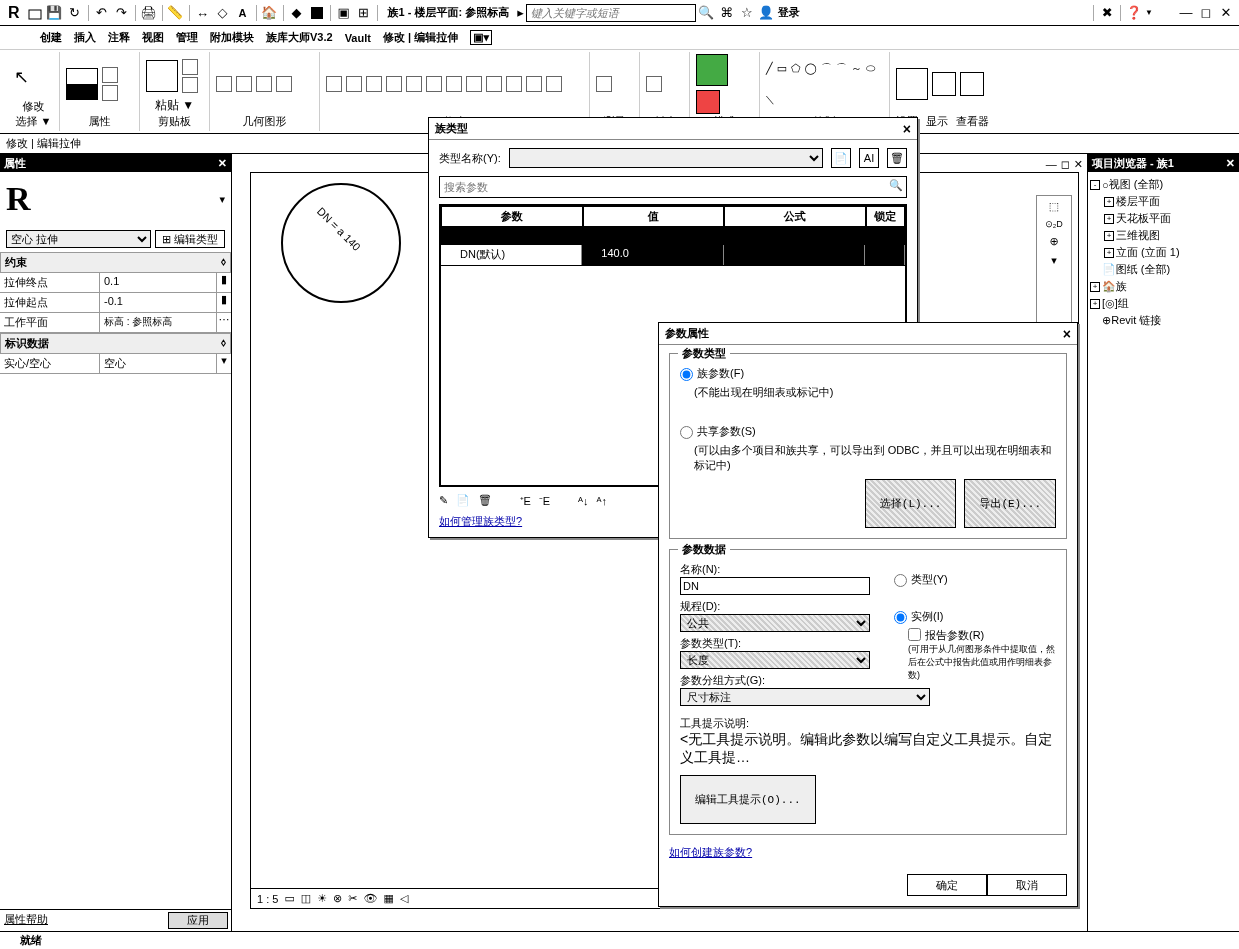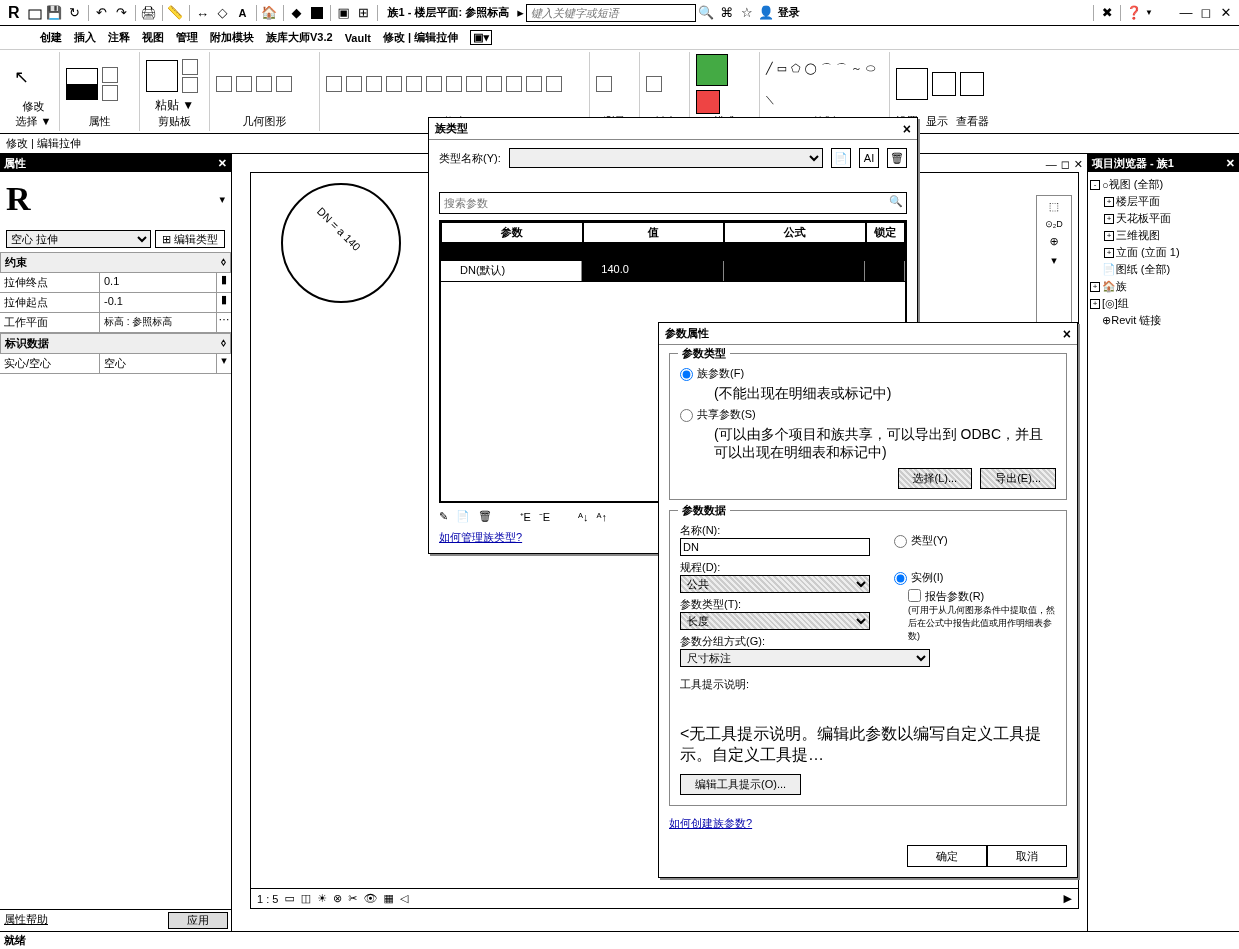--- a/index.html
+++ b/index.html
@@ -56,31 +56,31 @@
 
 .viewbar { position: absolute; bottom: 0; left: 0; right: 0; height: 20px; border-top: 1px solid #000; display: flex; align-items: center; padding: 0 6px; gap: 6px; }
 
 
 .tree { padding: 4px 2px; font-size: 11px; }
 .tree-item { display: flex; align-items: center; padding: 1px 0; white-space: nowrap; }
 .tree-item .exp { width: 10px; height: 10px; border: 1px solid #000; display: inline-flex; align-items: center; justify-content: center; font-size: 8px; line-height: 8px; margin-right: 2px; }
 .tree-indent-1 { padding-left: 14px; }
 
 
-.statusbar { height: 18px; border-top: 1px solid #000; display: flex; align-items: center; padding: 0 4px; }
+.statusbar { height: 18px; border-top: 1px solid #000; display: flex; align-items: center; padding: 0 20px; }
 
 
 .dialog { position: absolute; background: #fff; border: 1px solid #000; box-shadow: 2px 2px 0 #888; }
 .dlg-title { height: 22px; background: #fff; border-bottom: 1px solid #888; display: flex; align-items: center; padding: 0 6px; font-weight: bold; justify-content: space-between; }
 .dlg-title .close { cursor: pointer; font-size: 14px; }
 .dlg-body { padding: 8px 10px; }
 
 
 #dlg-family-types { left: 428px; top: 117px; width: 490px; }
-.ft-row { display: flex; align-items: center; gap: 8px; margin-bottom: 24px; }
+.ft-row { display: flex; align-items: center; gap: 8px; margin-bottom: 8px; }
 .ft-name-combo { flex: 1; height: 20px; border: 1px solid #000; }
 .ft-tool-ic { width: 20px; height: 20px; border: 1px solid #000; display: inline-flex; align-items: center; justify-content: center; }
 .ft-search { width: 100%; height: 22px; border: 1px solid #000; padding: 0 4px; margin-bottom: 6px; }
 .ft-search-wrap { position: relative; }
 .ft-search-wrap .mag { position: absolute; right: 4px; top: 3px; }
 .ft-table { border: 2px solid #000; }
 .ft-table-head { display: flex; background: #fff; }
 .ft-table-head > div { border: 1px solid #000; text-align: center; padding: 2px 0; font-weight: bold; }
 .ft-col-param { width: 144px; }
 .ft-col-value { width: 144px; }
@@ -94,23 +94,23 @@
 .ft-toolbar { display: flex; gap: 8px; padding: 6px 0; align-items: center; }
 .ft-toolbar .sep { width: 12px; }
 .ft-link { color: #00a; text-decoration: underline; cursor: pointer; }
 
 
 #dlg-param-props { left: 658px; top: 322px; width: 420px; }
 .pp-group { border: 1px solid #888; padding: 8px 10px 10px 10px; margin-bottom: 10px; position: relative; }
 .pp-group > legend, .pp-group-title { position: absolute; top: -8px; left: 8px; background: #fff; padding: 0 4px; font-weight: bold; }
 .pp-radio-row { display: flex; align-items: flex-start; gap: 4px; margin: 4px 0; }
 .pp-radio-row input[type=radio] { margin-top: 2px; }
-.pp-desc { font-size: 14px; margin-left: 34px; }
+.pp-desc { font-size: 11px; margin-left: 14px; }
 .pp-btn-row { display: flex; justify-content: flex-end; gap: 8px; margin-top: 6px; }
-.pp-btn { border: 1px solid #000; background: #eee; padding: 2px 14px; cursor: pointer; }
+.pp-btn { border: 1px solid #000; background: #eee; padding: 16px 14px; cursor: pointer; font-family: Liberation Mono, monospace; }
 .pp-btn.shaded { background: repeating-linear-gradient(45deg,#ccc,#ccc 2px,#eee 2px,#eee 4px); }
 .pp-field-row { margin: 4px 0; }
 .pp-field-row label { display: block; }
 .pp-field-row input[type=text], .pp-field-row select { width: 190px; height: 18px; border: 1px solid #000; padding: 0 2px; }
 .pp-two-col { display: flex; gap: 14px; }
 .pp-left-col { width: 200px; }
 .pp-right-col { flex: 1; }
 .pp-right-col .pp-radio-row { margin: 2px 0; }
 .pp-checkbox-row { display: flex; align-items: flex-start; gap: 4px; }
 .pp-dlg-buttons { display: flex; justify-content: flex-end; gap: 0; padding: 6px 10px 10px; }
@@ -532,21 +532,21 @@
     <span class="close">×</span>
   </div>
   <div class="dlg-body">
     <div class="pp-group">
       <div class="pp-group-title">参数类型</div>
       <div class="pp-radio-row">
         <input type="radio" checked="" style="">
         <span>族参数(F)</span>
       </div>
       <div class="pp-desc">(不能出现在明细表或标记中)</div>
-      <div class="pp-radio-row" style="margin-top:4px;">
+      <div class="pp-radio-row" style="margin-top:24px;">
         <input type="radio" style="">
         <span>共享参数(S)</span>
       </div>
       <div class="pp-desc">(可以由多个项目和族共享，可以导出到 ODBC，并且可以出现在明细表和标记中)</div>
       <div class="pp-btn-row">
         <button class="pp-btn shaded">选择(L)...</button>
         <button class="pp-btn shaded">导出(E)...</button>
       </div>
     </div>
 
@@ -582,21 +582,21 @@
           </div>
           <div class="pp-checkbox-row" style="margin-top:4px;margin-left:14px;">
             <input type="checkbox" style="">
             <span>报告参数(R)</span>
           </div>
           <div class="pp-desc" style="margin-left:14px;font-size:9px;">(可用于从几何图形条件中提取值，然后在公式中报告此值或用作明细表参数)</div>
         </div>
       </div>
       <div class="pp-field-row" style="margin-top:6px;">
         <label>工具提示说明:</label>
-        <div style="font-size:16px;margin-top:32px;">&lt;无工具提示说明。编辑此参数以编写自定义工具提示。自定义工具提…</div>
+        <div style="font-size:14px;">&lt;无工具提示说明。编辑此参数以编写自定义工具提示。自定义工具提…</div>
       </div>
       <button class="pp-btn" style="margin-top:4px;">编辑工具提示(O)...</button>
     </div>
 
     <span class="ft-link">如何创建族参数?</span>
   </div>
   <div class="pp-dlg-buttons">
     <button>确定</button>
     <button>取消</button>
   </div>

